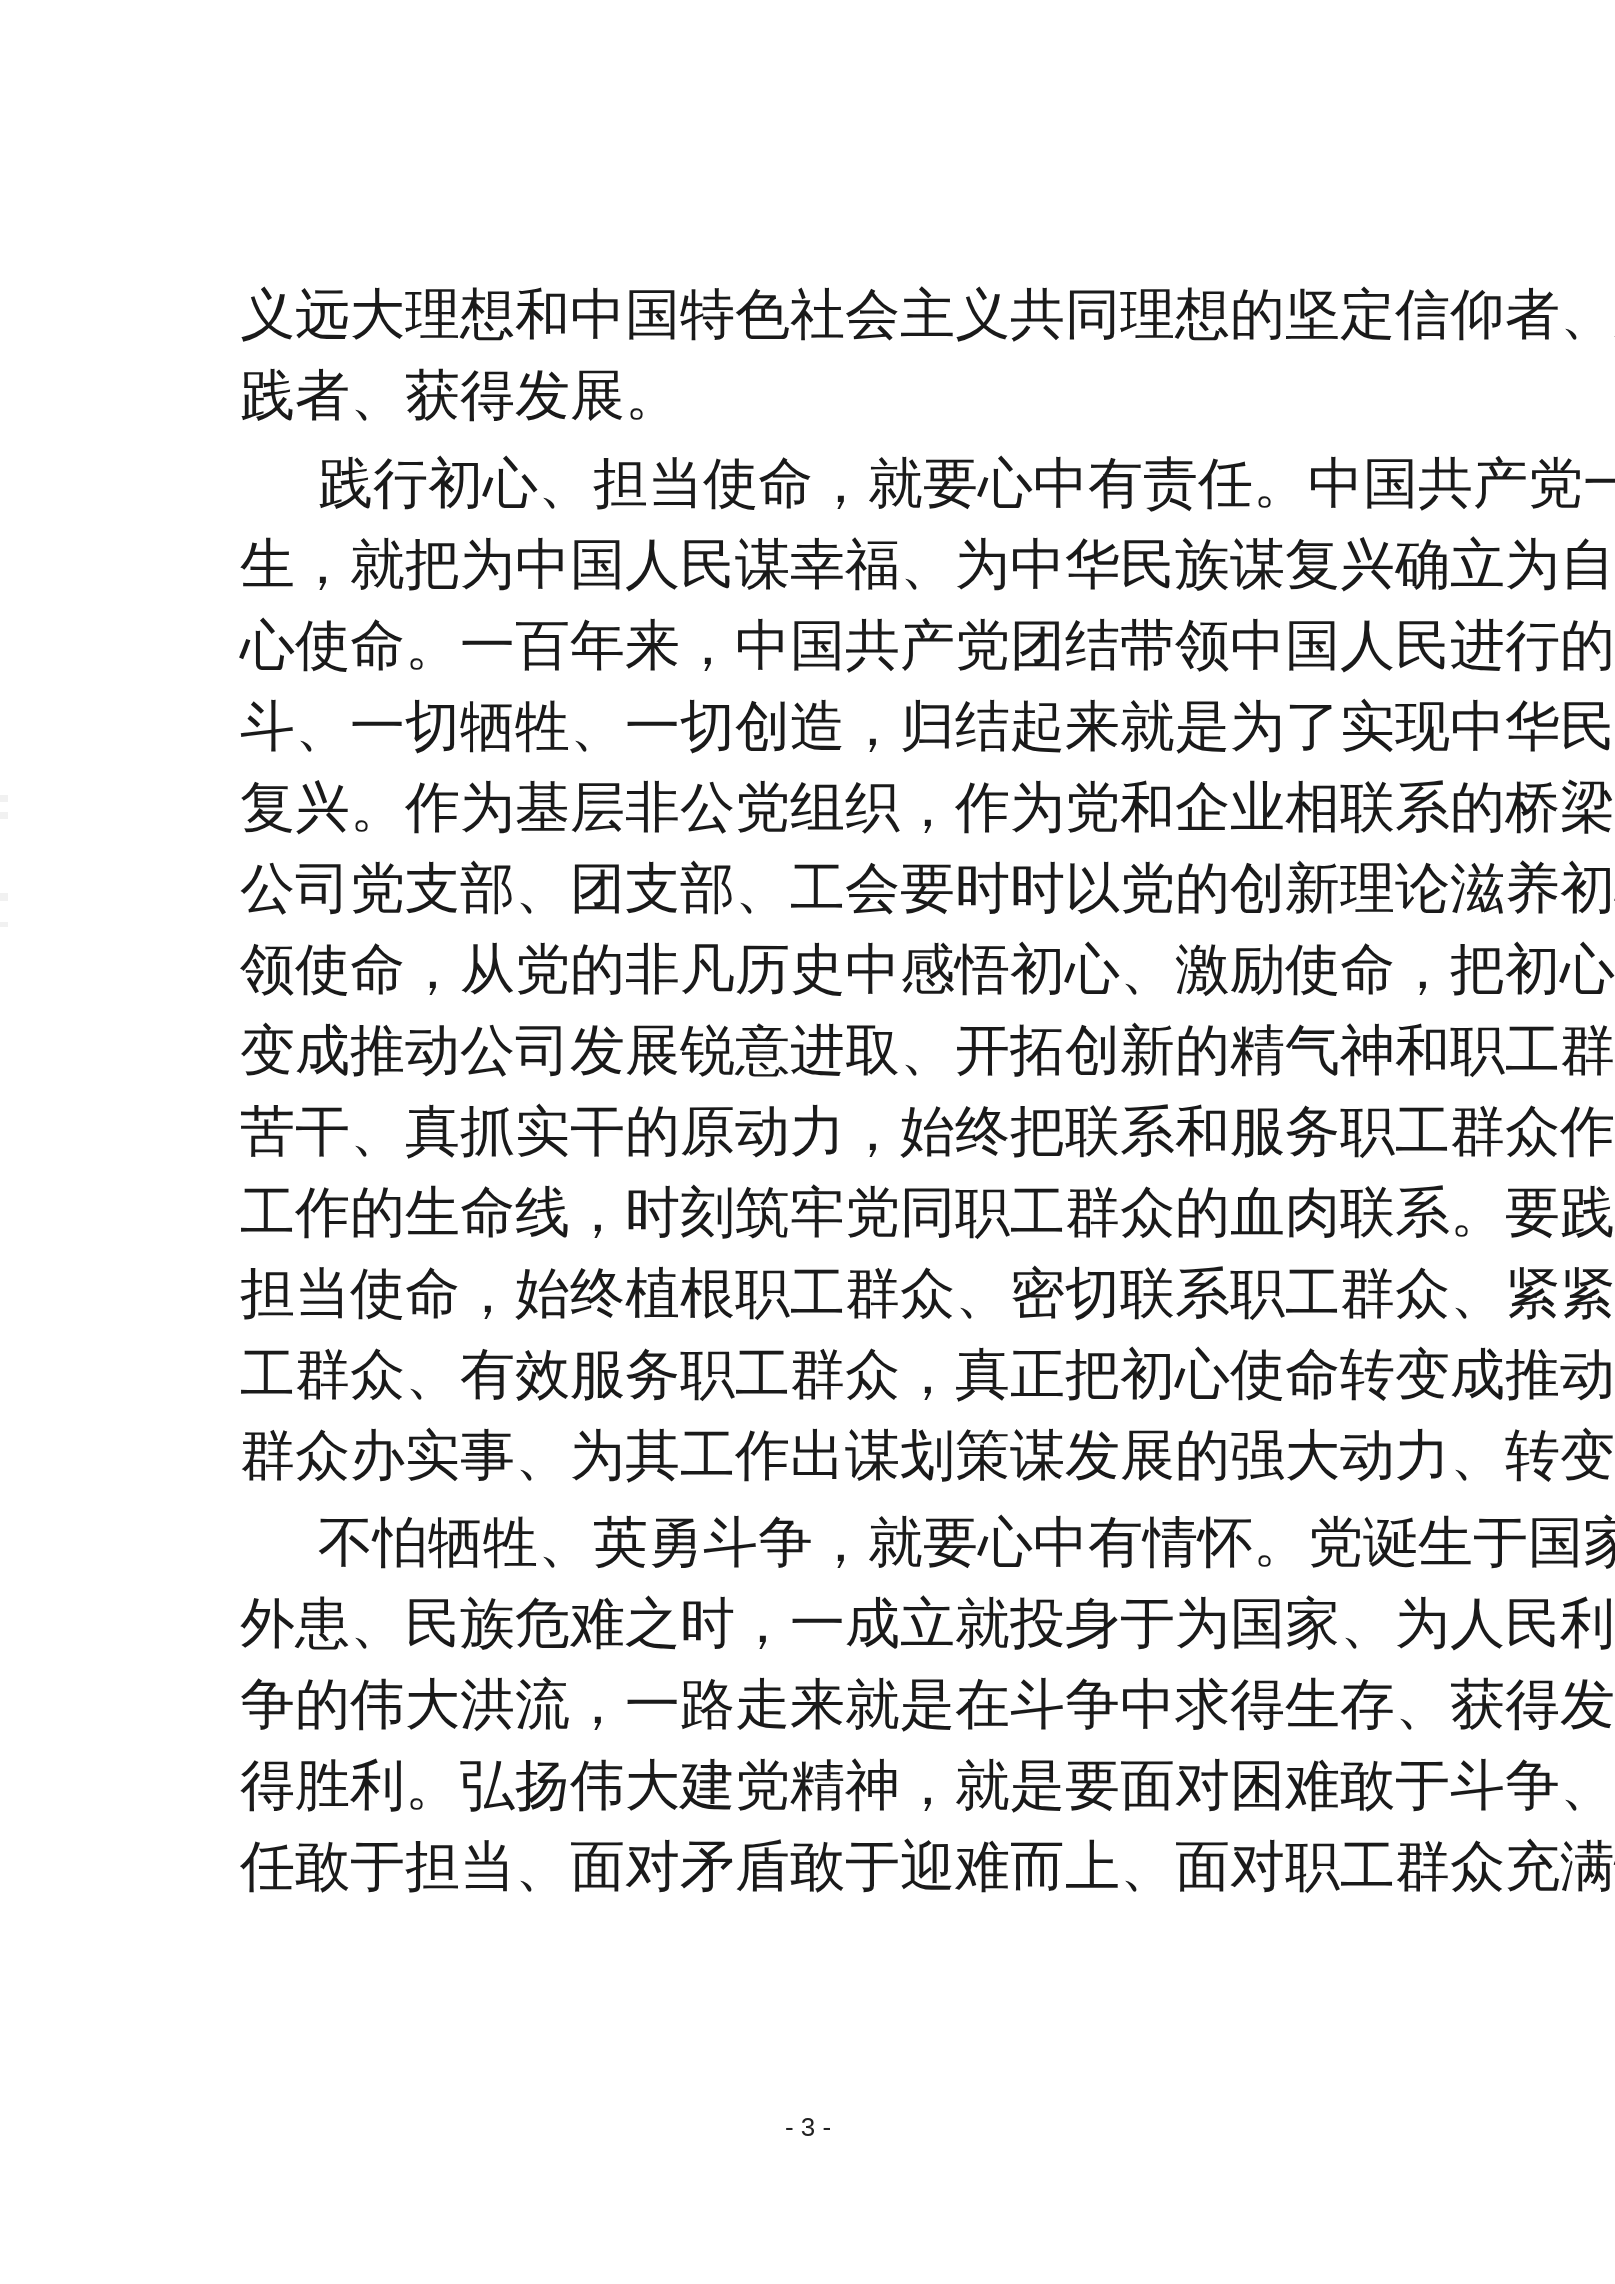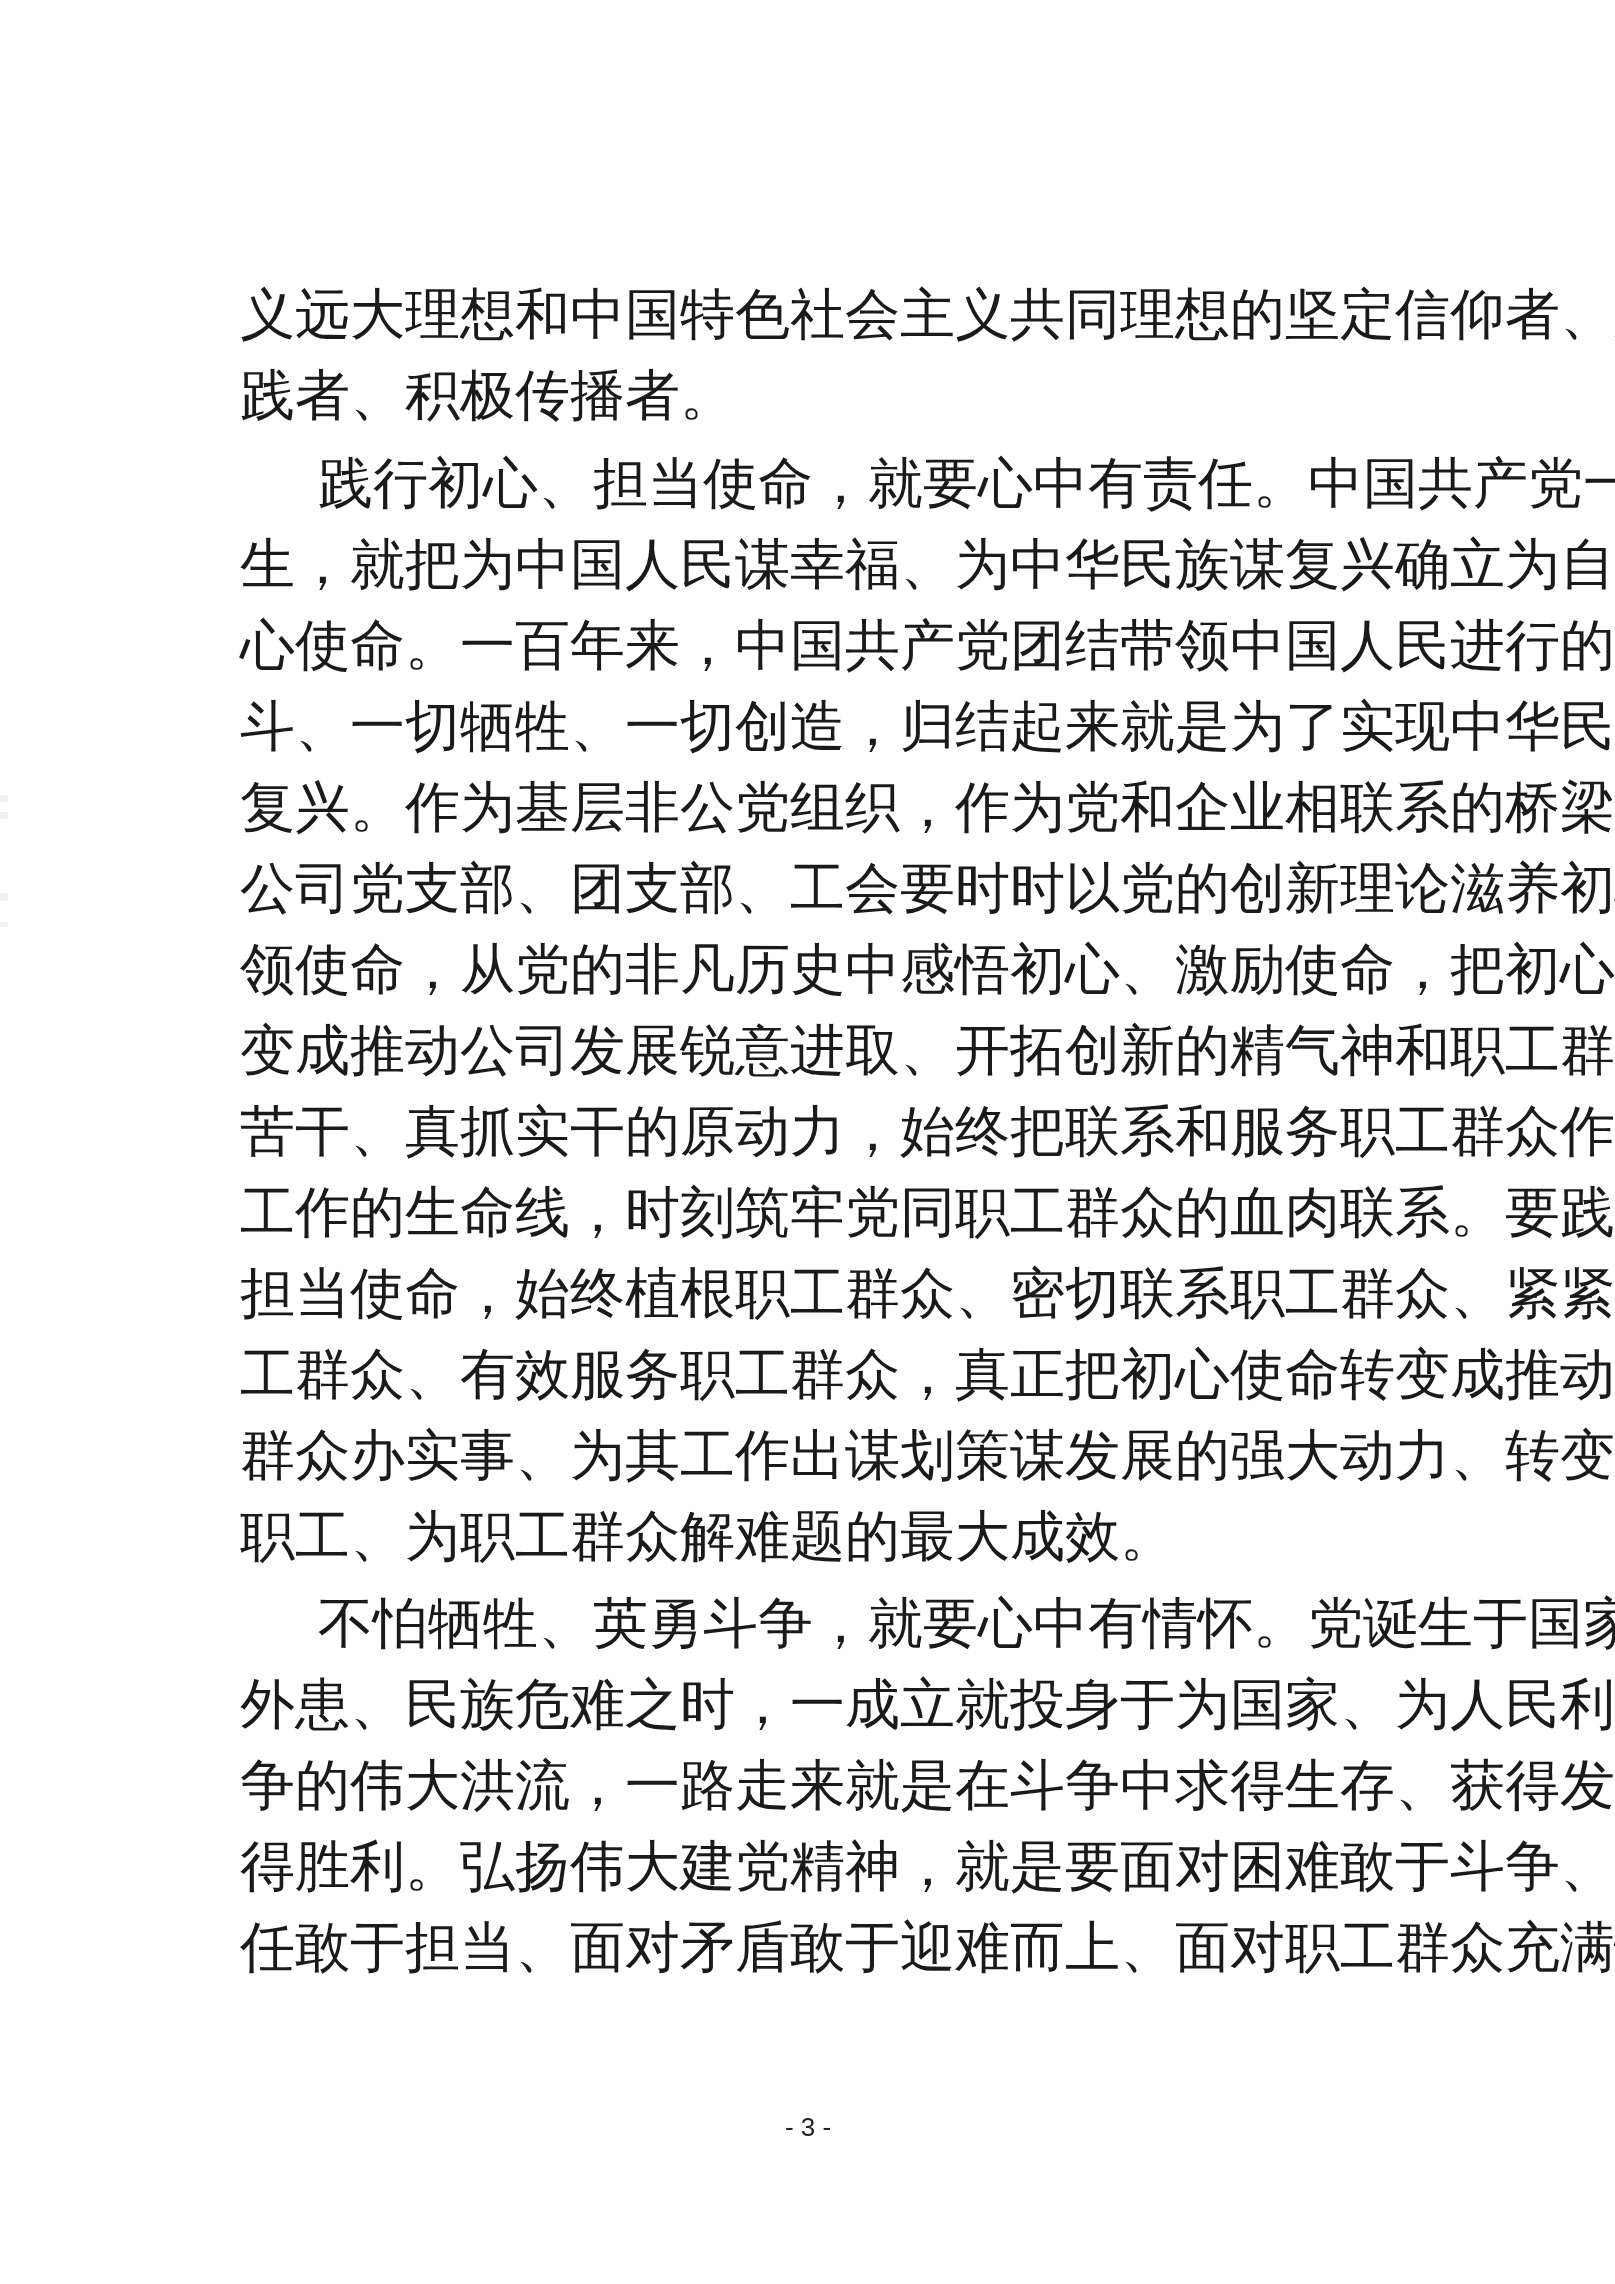--- a/index.html
+++ b/index.html
@@ -72,40 +72,39 @@
   <div class="scan-mark" style="top:795px;height:6.5px;"></div>
   <div class="scan-mark" style="top:812px;height:6.5px;"></div>
   <div class="scan-mark" style="top:893px;height:6.5px;"></div>
   <div class="scan-mark" style="top:896px;height:5.2px;"></div>
   <div class="scan-mark" style="top:922px;height:5.2px;"></div>
 
   <div class="body-text">
 
     <div>
       <span class="line">义远大理想和中国特色社会主义共同理想的坚定信仰者、忠实实</span>
-      <span class="line last">践者、积极传播者。</span>
+      <span class="line last">践者、获得发展。</span>
     </div>
 
     <div class="para-gap"></div>
 
     <div>
       <span class="line indent">践行初心、担当使命，就要心中有责任。中国共产党一经诞</span>
       <span class="line">生，就把为中国人民谋幸福、为中华民族谋复兴确立为自己的初</span>
       <span class="line">心使命。一百年来，中国共产党团结带领中国人民进行的一切奋</span>
       <span class="line">斗、一切牺牲、一切创造，归结起来就是为了实现中华民族伟大</span>
       <span class="line">复兴。作为基层非公党组织，作为党和企业相联系的桥梁和纽带，</span>
       <span class="line">公司党支部、团支部、工会要时时以党的创新理论滋养初心、引</span>
       <span class="line">领使命，从党的非凡历史中感悟初心、激励使命，把初心和使命</span>
       <span class="line">变成推动公司发展锐意进取、开拓创新的精气神和职工群众埋头</span>
       <span class="line">苦干、真抓实干的原动力，始终把联系和服务职工群众作为支部</span>
       <span class="line">工作的生命线，时刻筑牢党同职工群众的血肉联系。要践行初心、</span>
       <span class="line">担当使命，始终植根职工群众、密切联系职工群众、紧紧依靠职</span>
       <span class="line">工群众、有效服务职工群众，真正把初心使命转变成推动为职工</span>
       <span class="line">群众办实事、为其工作出谋划策谋发展的强大动力、转变成服务</span>
-      <span class="line last">职工、为职工群众解难题的最大成效。</span>
     </div>
 
     <div class="para-gap"></div>
 
     <div>
       <span class="line indent">不怕牺牲、英勇斗争，就要心中有情怀。党诞生于国家内忧</span>
       <span class="line">外患、民族危难之时，一成立就投身于为国家、为人民利益而斗</span>
       <span class="line">争的伟大洪流，一路走来就是在斗争中求得生存、获得发展、赢</span>
       <span class="line">得胜利。弘扬伟大建党精神，就是要面对困难敢于斗争、面对责</span>
       <span class="line">任敢于担当、面对矛盾敢于迎难而上、面对职工群众充满情怀。</span>

